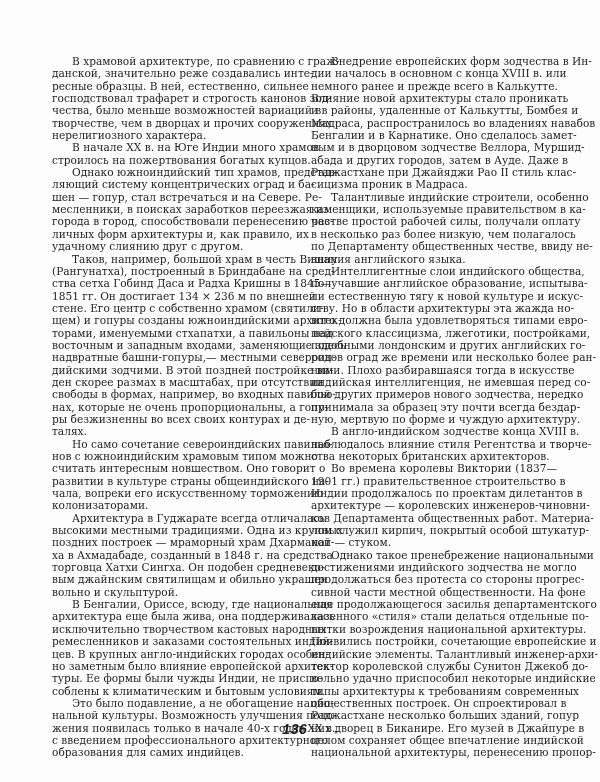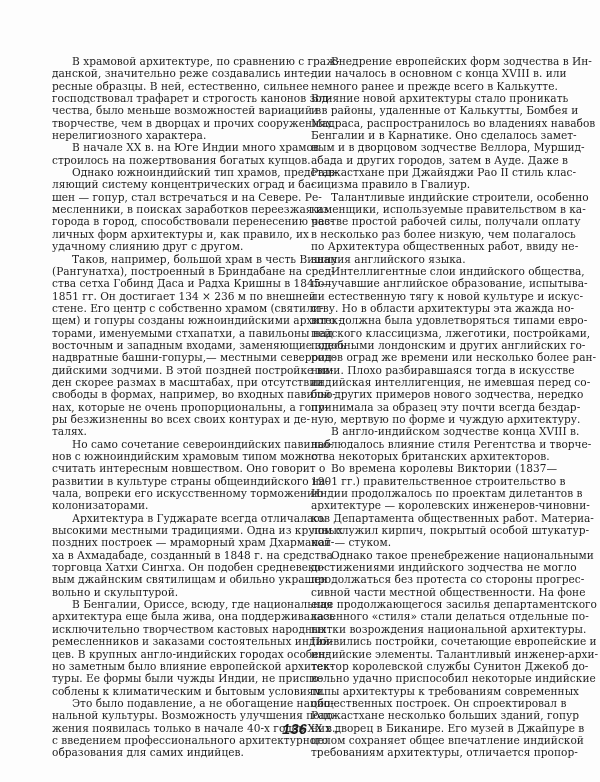--- a/index.html
+++ b/index.html
@@ -116,28 +116,28 @@
         <span class="line indent">Внедрение европейских форм зодчества в Ин-</span>
         <span class="line">дии началось в основном с конца XVIII в. или</span>
         <span class="line">немного ранее и прежде всего в Калькутте.</span>
         <span class="line">Влияние новой архитектуры стало проникать</span>
         <span class="line">и в районы, удаленные от Калькутты, Бомбея и</span>
         <span class="line">Мадраса, распространилось во владениях навабов</span>
         <span class="line">Бенгалии и в Карнатике. Оно сделалось замет-</span>
         <span class="line">ным и в дворцовом зодчестве Веллора, Муршид-</span>
         <span class="line">абада и других городов, затем в Ауде. Даже в</span>
         <span class="line">Раджастхане при Джайяджи Рао II стиль клас-</span>
-        <span class="line last">сицизма правило в Гвалиур.</span>
+        <span class="line last">сицизма проник в Мадраса.</span>
       </div>
       <div class="para">
         <span class="line indent">Талантливые индийские строители, особенно</span>
         <span class="line">каменщики, используемые правительством в ка-</span>
         <span class="line">честве простой рабочей силы, получали оплату</span>
         <span class="line">в несколько раз более низкую, чем полагалось</span>
-        <span class="line">по Архитектура общественных работ, ввиду не-</span>
+        <span class="line">по Департаменту общественных честве, ввиду не-</span>
         <span class="line last">знания английского языка.</span>
       </div>
       <div class="para">
         <span class="line indent">Интеллигентные слои индийского общества,</span>
         <span class="line">получавшие английское образование, испытыва-</span>
         <span class="line">ли естественную тягу к новой культуре и искус-</span>
         <span class="line">ству. Но в области архитектуры эта жажда но-</span>
         <span class="line">вого должна была удовлетворяться типами евро-</span>
         <span class="line">пейского классицизма, лжеготики, постройками,</span>
         <span class="line">подобными лондонским и других английских го-</span>
@@ -172,17 +172,17 @@
         <span class="line">пытки возрождения национальной архитектуры.</span>
         <span class="line">Появились постройки, сочетающие европейские и</span>
         <span class="line">индийские элементы. Талантливый инженер-архи-</span>
         <span class="line">тектор королевской службы Сунитон Джекоб до-</span>
         <span class="line">вольно удачно приспособил некоторые индийские</span>
         <span class="line">типы архитектуры к требованиям современных</span>
         <span class="line">общественных построек. Он спроектировал в</span>
         <span class="line">Раджастхане несколько больших зданий, гопур</span>
         <span class="line">них дворец в Биканире. Его музей в Джайпуре в</span>
         <span class="line">целом сохраняет общее впечатление индийской</span>
-        <span class="line">требованиям архитектуры, отличается пропор-</span>
+        <span class="line">национальной архитектуры, перенесению пропор-</span>
       </div>
     </div>
   <div class="page-number">136</div>
 </div>
 
 </body></html>

